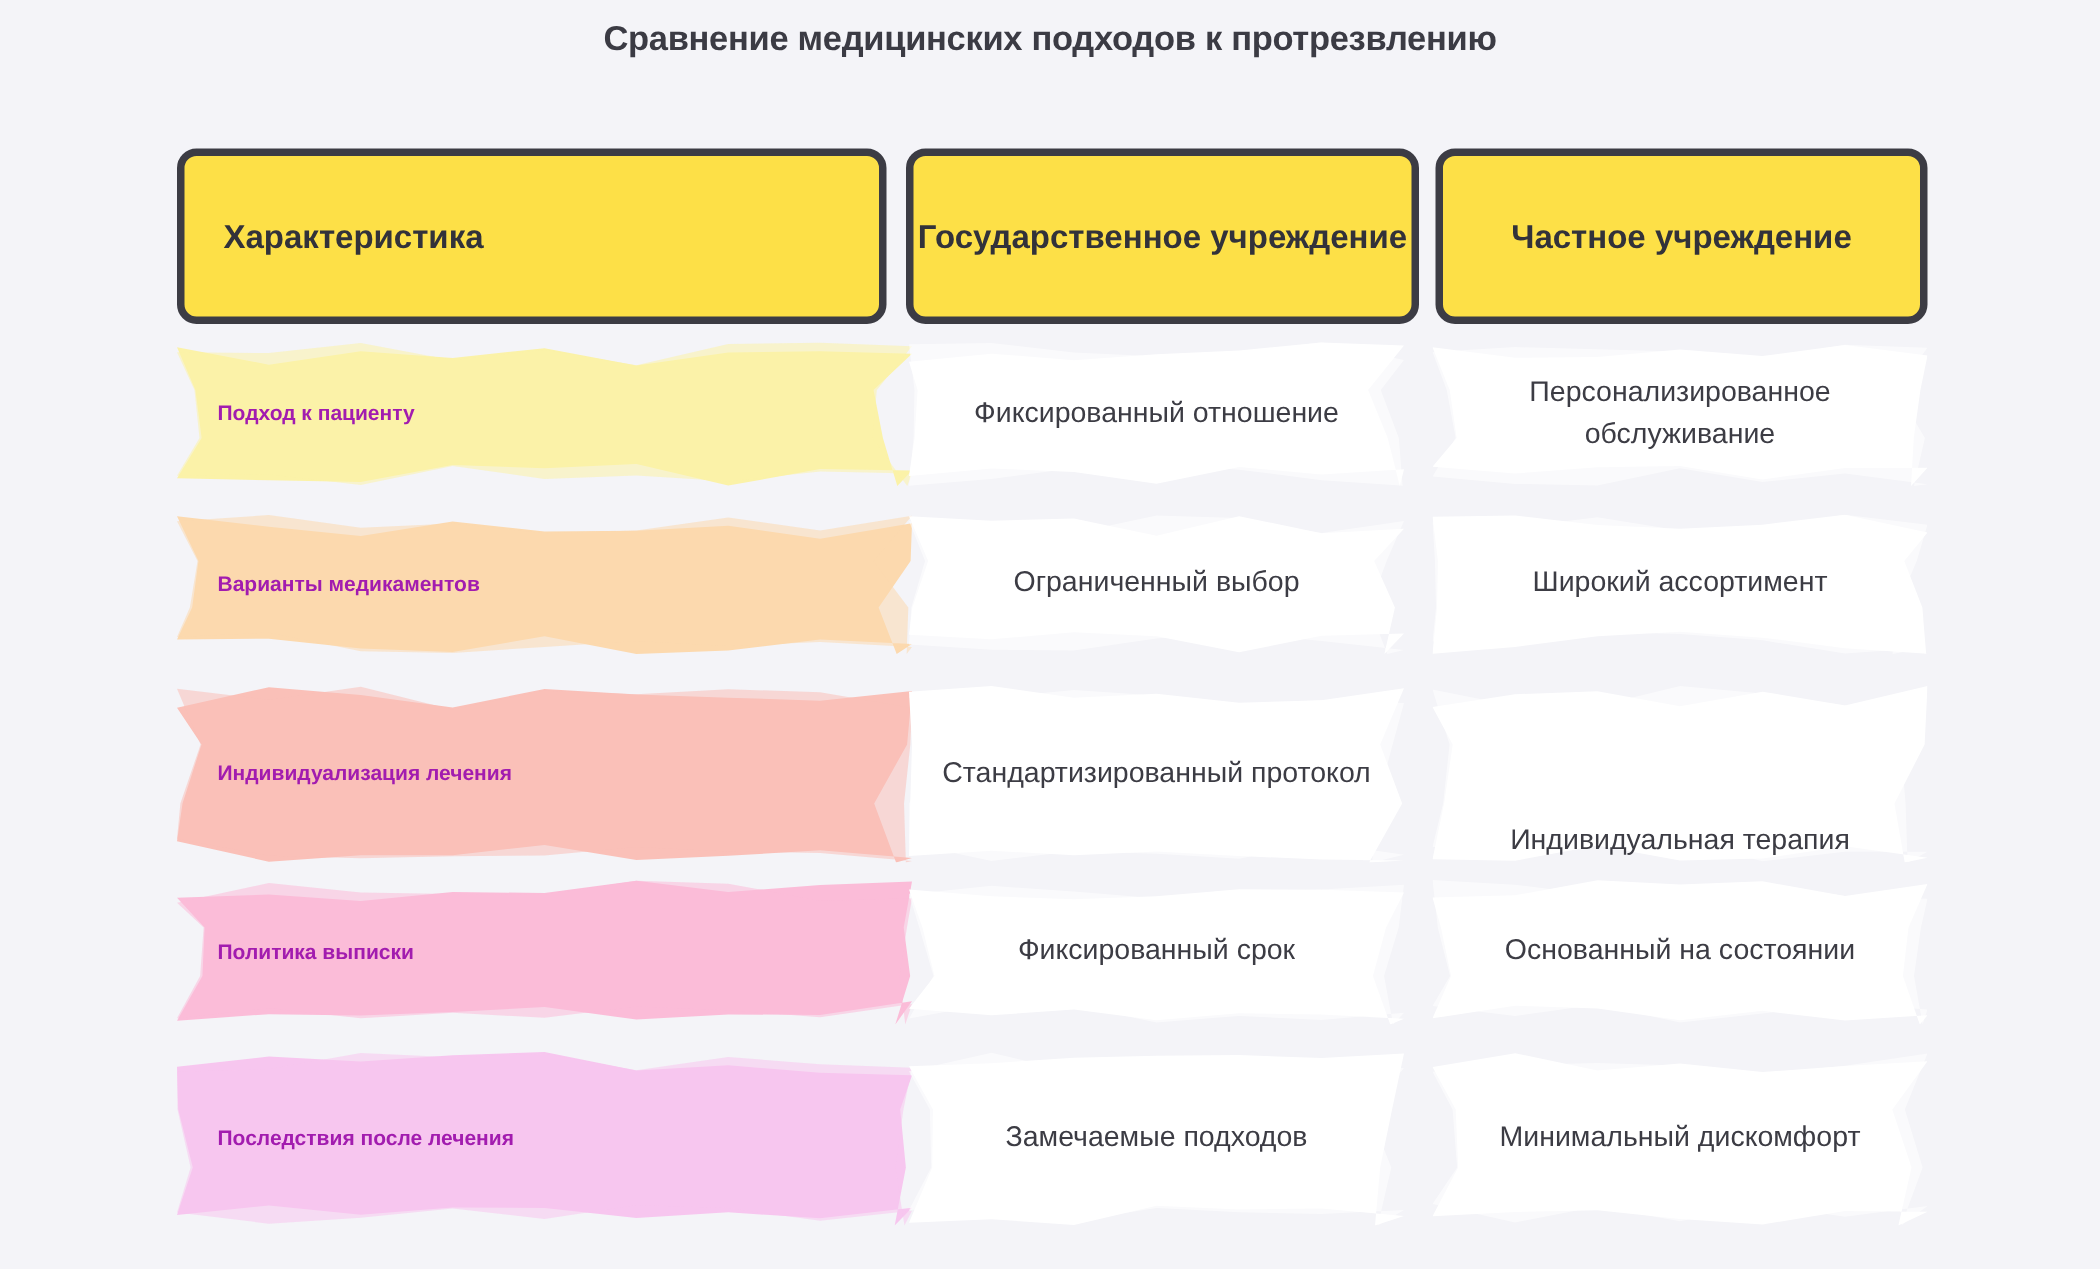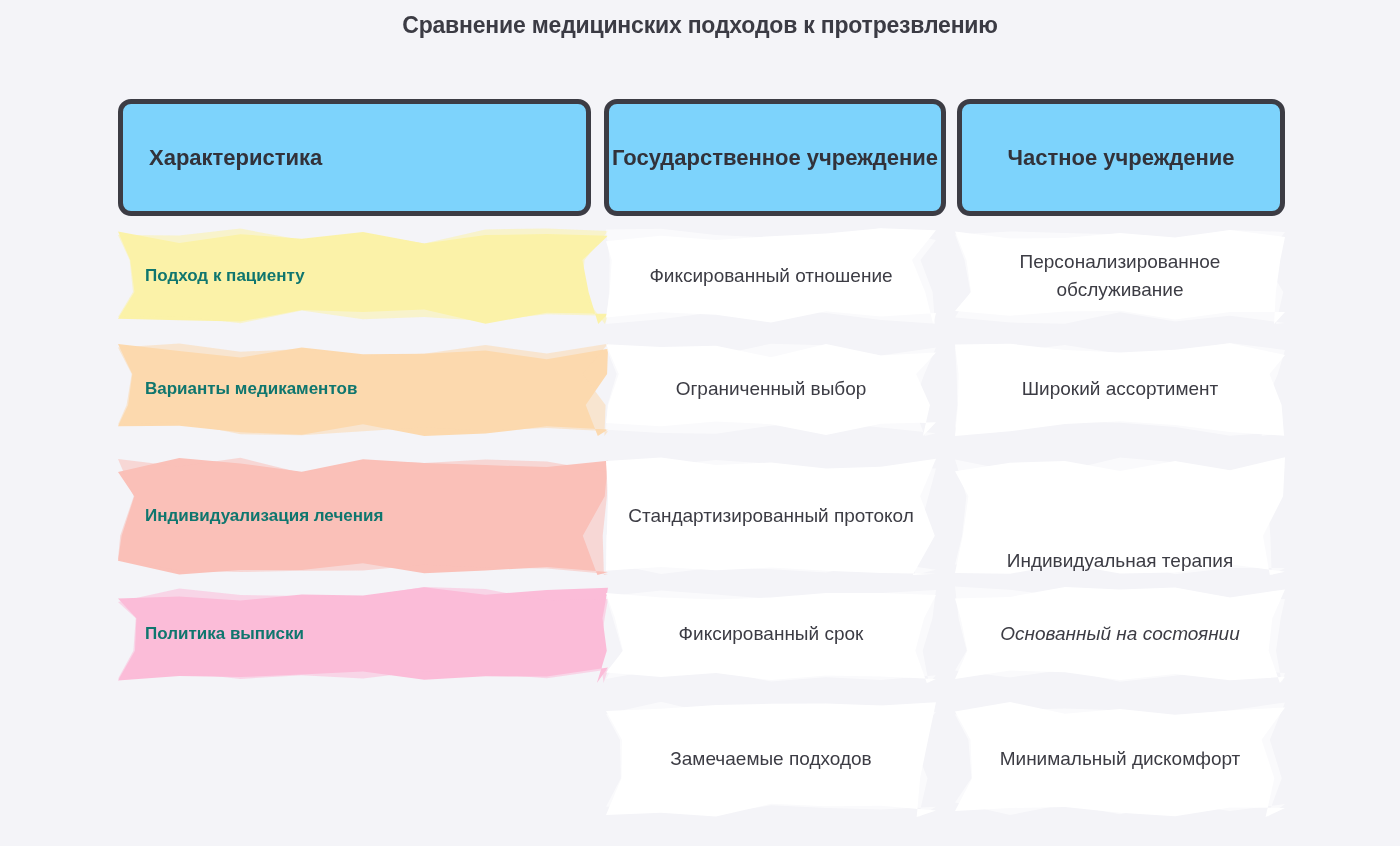--- a/index.html
+++ b/index.html
@@ -34,21 +34,21 @@
     width: 1400px;
     height: 846px;
   }
 
   
   .hdr {
     position: absolute;
     box-sizing: border-box;
     border: 5px solid #3c3c44;
     border-radius: 13px;
-    background: #7dd3fc;
+    background: #fde047;
     display: flex;
     align-items: center;
     color: #32323a;
     font-weight: bold;
     font-size: 22px;
     line-height: 1.35;
   }
   .hdr.left {
     justify-content: flex-start;
     padding-left: 26px;
@@ -96,23 +96,23 @@
   }
 
   
   .cell-feature {
     left: 118px;
     width: 490px;
   }
   .cell-feature .celltext {
     padding-left: 27px;
     padding-right: 20px;
-    font-size: 17px;
+    font-size: 14px;
     font-weight: bold;
-    color: #0f766e;
+    color: #a21caf;
     line-height: 1.42;
     text-align: left;
     box-sizing: border-box;
   }
 
   
   .cell-public {
     left: 606px;
     width: 330px;
   }
@@ -249,31 +249,40 @@
         </div>
         <div class="cell cell-public" style="top: 0px; height: 97px;">
           <div class="mark">
             <svg viewBox="0 0 328 97" preserveAspectRatio="none">
               <path d="M0.0,7.0 L54.7,11.5 L109.3,13.5 L164.0,11.5 L218.7,6.9 L273.3,7.1 L328.0,9.0 L316.1,32.3 L307.4,64.7 L318.9,97.0 L328.0,93.1 L273.3,90.4 L218.7,89.5 L164.0,94.1 L109.3,87.0 L54.7,90.9 L0.0,86.5 L16.9,64.7 L8.9,32.3 Z" fill="#ffffff" opacity="1"></path>
               <path d="M0.0,10.2 L54.7,4.5 L109.3,8.4 L164.0,12.8 L218.7,8.1 L273.3,7.0 L328.0,3.9 L324.5,32.3 L314.8,64.7 L320.8,97.0 L328.0,89.2 L273.3,94.0 L218.7,91.3 L164.0,95.6 L109.3,84.3 L54.7,83.0 L0.0,93.0 L16.2,64.7 L6.8,32.3 Z" fill="#ffffff" opacity="0.55"></path>
             </svg>
           </div>
           <div class="celltext">Фиксированный срок</div>
         </div>
-        <div class="cell cell-private" style="top: 0px; height: 97px; font-style: italic;">
+        <div class="cell cell-private" style="top: 0px; height: 97px;">
           <div class="mark">
             <svg viewBox="0 0 328 97" preserveAspectRatio="none">
               <path d="M0.0,12.4 L54.7,10.9 L109.3,0.9 L164.0,3.6 L218.7,1.5 L273.3,11.4 L328.0,3.4 L315.4,32.3 L311.7,64.7 L322.9,97.0 L328.0,90.8 L273.3,94.3 L218.7,87.9 L164.0,94.1 L109.3,86.3 L54.7,84.5 L0.0,92.9 L12.3,64.7 L5.6,32.3 Z" fill="#ffffff" opacity="1"></path>
               <path d="M0.0,0.6 L54.7,3.8 L109.3,10.6 L164.0,4.8 L218.7,2.6 L273.3,11.4 L328.0,13.1 L323.7,32.3 L319.1,64.7 L324.8,97.0 L328.0,87.0 L273.3,83.1 L218.7,89.7 L164.0,95.7 L109.3,83.7 L54.7,91.4 L0.0,84.6 L11.6,64.7 L3.5,32.3 Z" fill="#ffffff" opacity="0.55"></path>
             </svg>
           </div>
           <div class="celltext">Основанный на состоянии</div>
         </div>
       </div>
       <div class="row" style="top: 701px; height: 116px;">
+        <div class="cell cell-feature" style="top: 0px; height: 116px;">
+          <div class="mark">
+            <svg viewBox="0 0 480 116" preserveAspectRatio="none">
+              <path d="M0.0,10.1 L60.0,3.4 L120.0,6.6 L180.0,2.5 L240.0,0.4 L300.0,12.6 L360.0,9.2 L420.0,14.1 L480.0,15.9 L472.3,38.7 L476.0,77.3 L468.7,116.0 L480.0,104.2 L420.0,111.2 L360.0,107.2 L300.0,111.0 L240.0,104.4 L180.0,104.0 L120.0,108.9 L60.0,102.6 L0.0,109.0 L10.3,77.3 L0.8,38.7 Z" fill="#f7c6ef" opacity="1"></path>
+              <path d="M0.0,13.5 L60.0,11.9 L120.0,1.0 L180.0,3.9 L240.0,1.6 L300.0,12.5 L360.0,3.7 L420.0,8.5 L480.0,10.9 L474.4,38.7 L469.1,77.3 L475.1,116.0 L480.0,106.1 L420.0,112.9 L360.0,104.3 L300.0,102.4 L240.0,111.6 L180.0,104.7 L120.0,110.8 L60.0,114.8 L0.0,107.3 L8.9,77.3 L0.3,38.7 Z" fill="#f7c6ef" opacity="0.55"></path>
+            </svg>
+          </div>
+          <div class="celltext">Последствия после лечения</div>
+        </div>
         <div class="cell cell-public" style="top: 0px; height: 116px;">
           <div class="mark">
             <svg viewBox="0 0 328 116" preserveAspectRatio="none">
               <path d="M0.0,9.9 L54.7,7.8 L109.3,4.1 L164.0,2.8 L218.7,2.4 L273.3,4.4 L328.0,1.3 L320.1,38.7 L312.2,77.3 L308.8,116.0 L328.0,109.6 L273.3,104.7 L218.7,105.3 L164.0,102.8 L109.3,115.6 L54.7,111.8 L0.0,114.1 L15.4,77.3 L15.9,38.7 Z" fill="#ffffff" opacity="1"></path>
               <path d="M0.0,13.1 L54.7,0.8 L109.3,13.8 L164.0,4.0 L218.7,3.6 L273.3,4.4 L328.0,11.1 L304.3,38.7 L319.6,77.3 L310.7,116.0 L328.0,105.7 L273.3,108.4 L218.7,107.1 L164.0,104.3 L109.3,113.0 L54.7,103.8 L0.0,105.7 L14.7,77.3 L13.8,38.7 Z" fill="#ffffff" opacity="0.55"></path>
             </svg>
           </div>
           <div class="celltext">Замечаемые подходов</div>
         </div>
         <div class="cell cell-private" style="top: 0px; height: 116px; align-items: center;">

